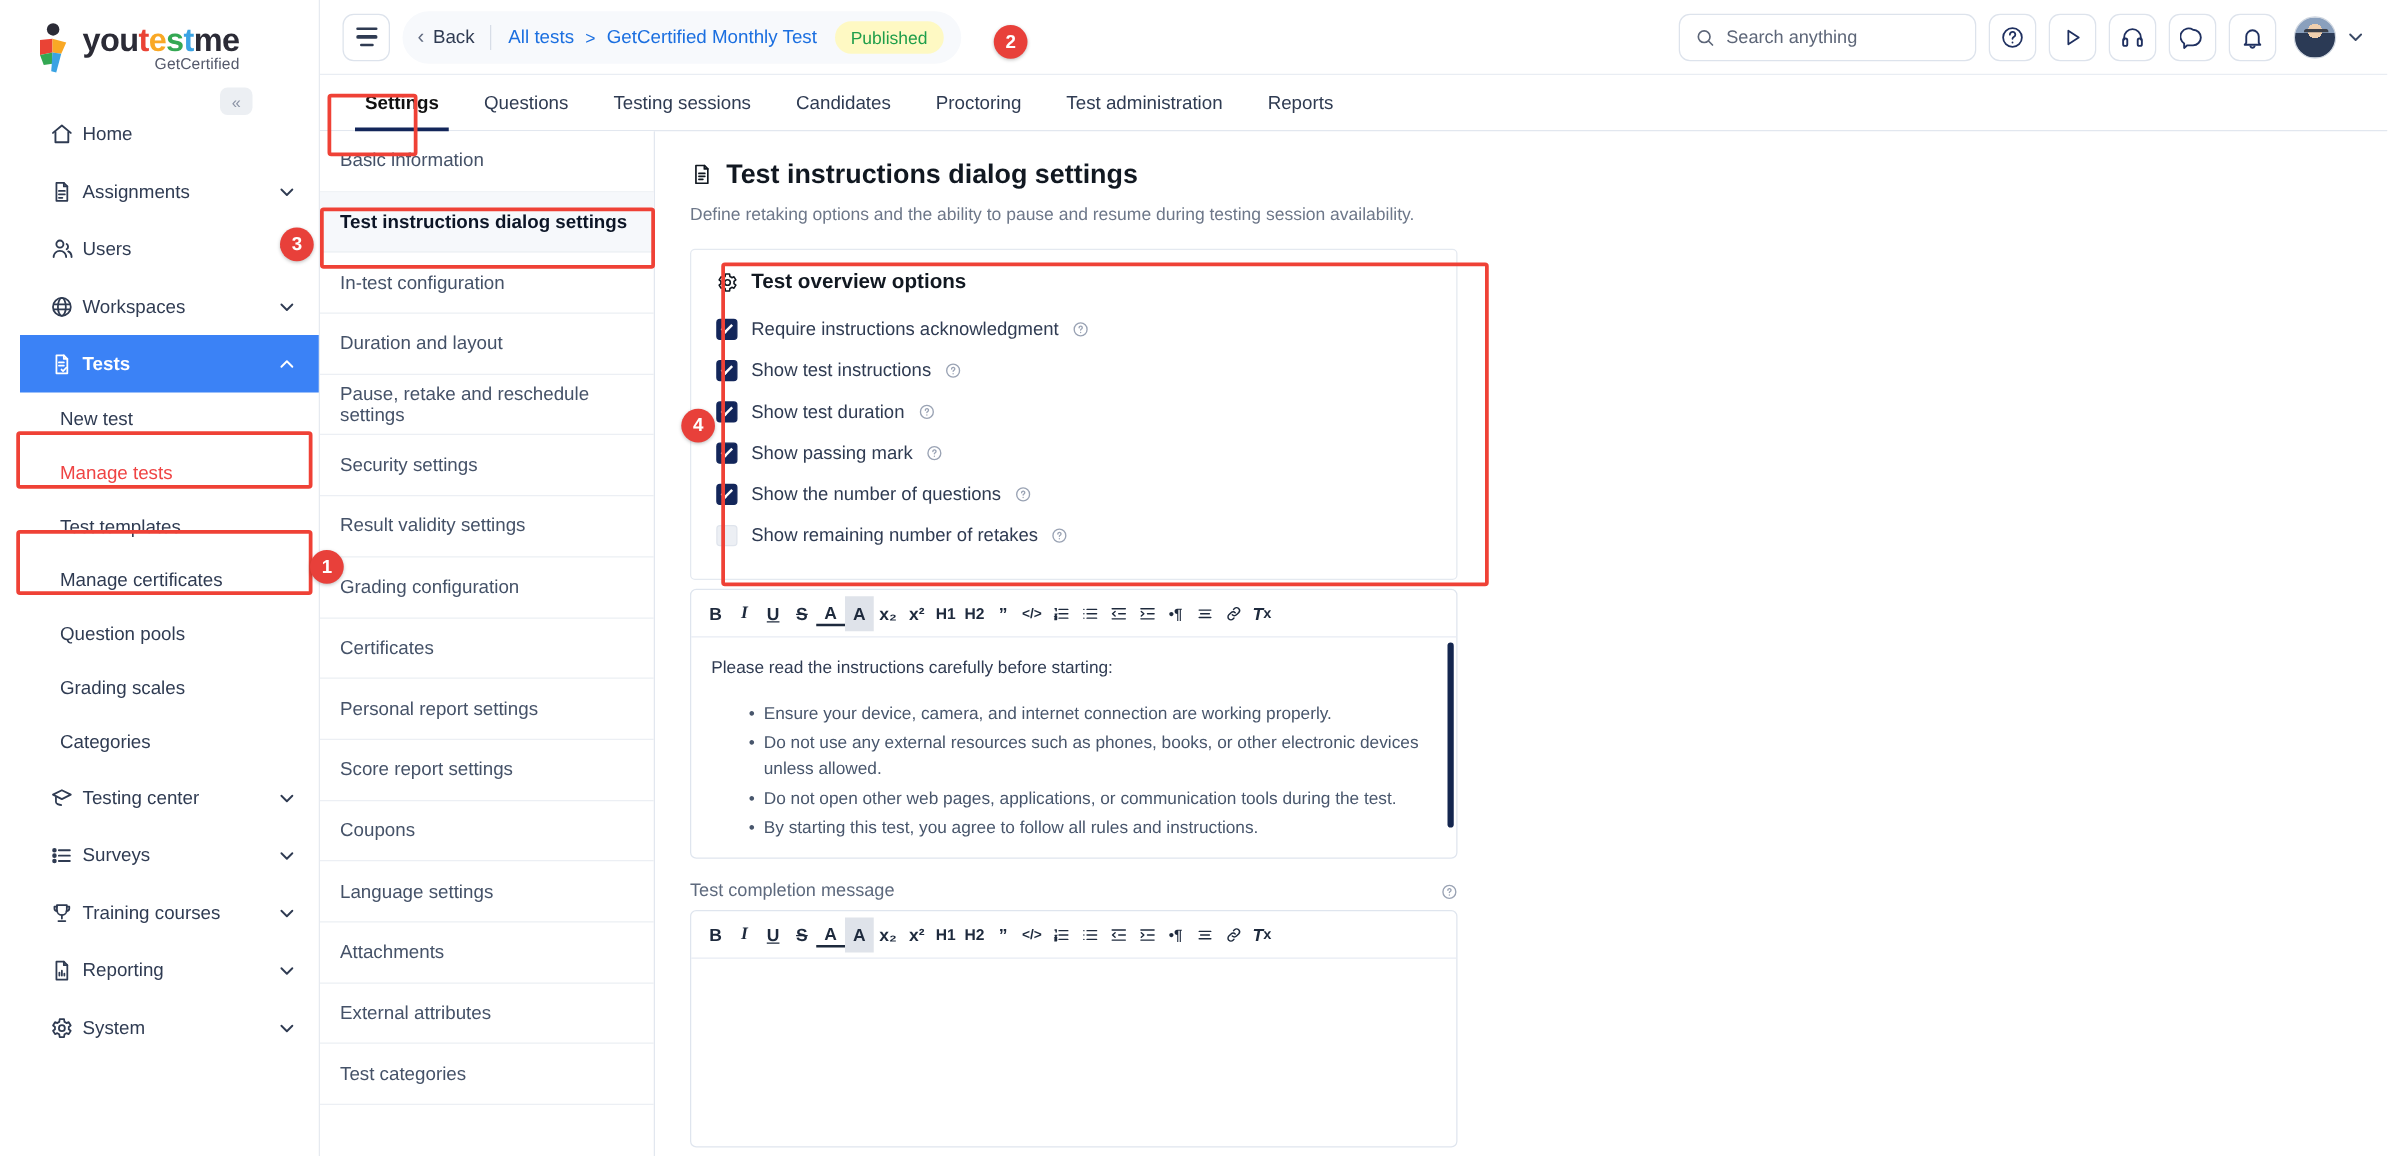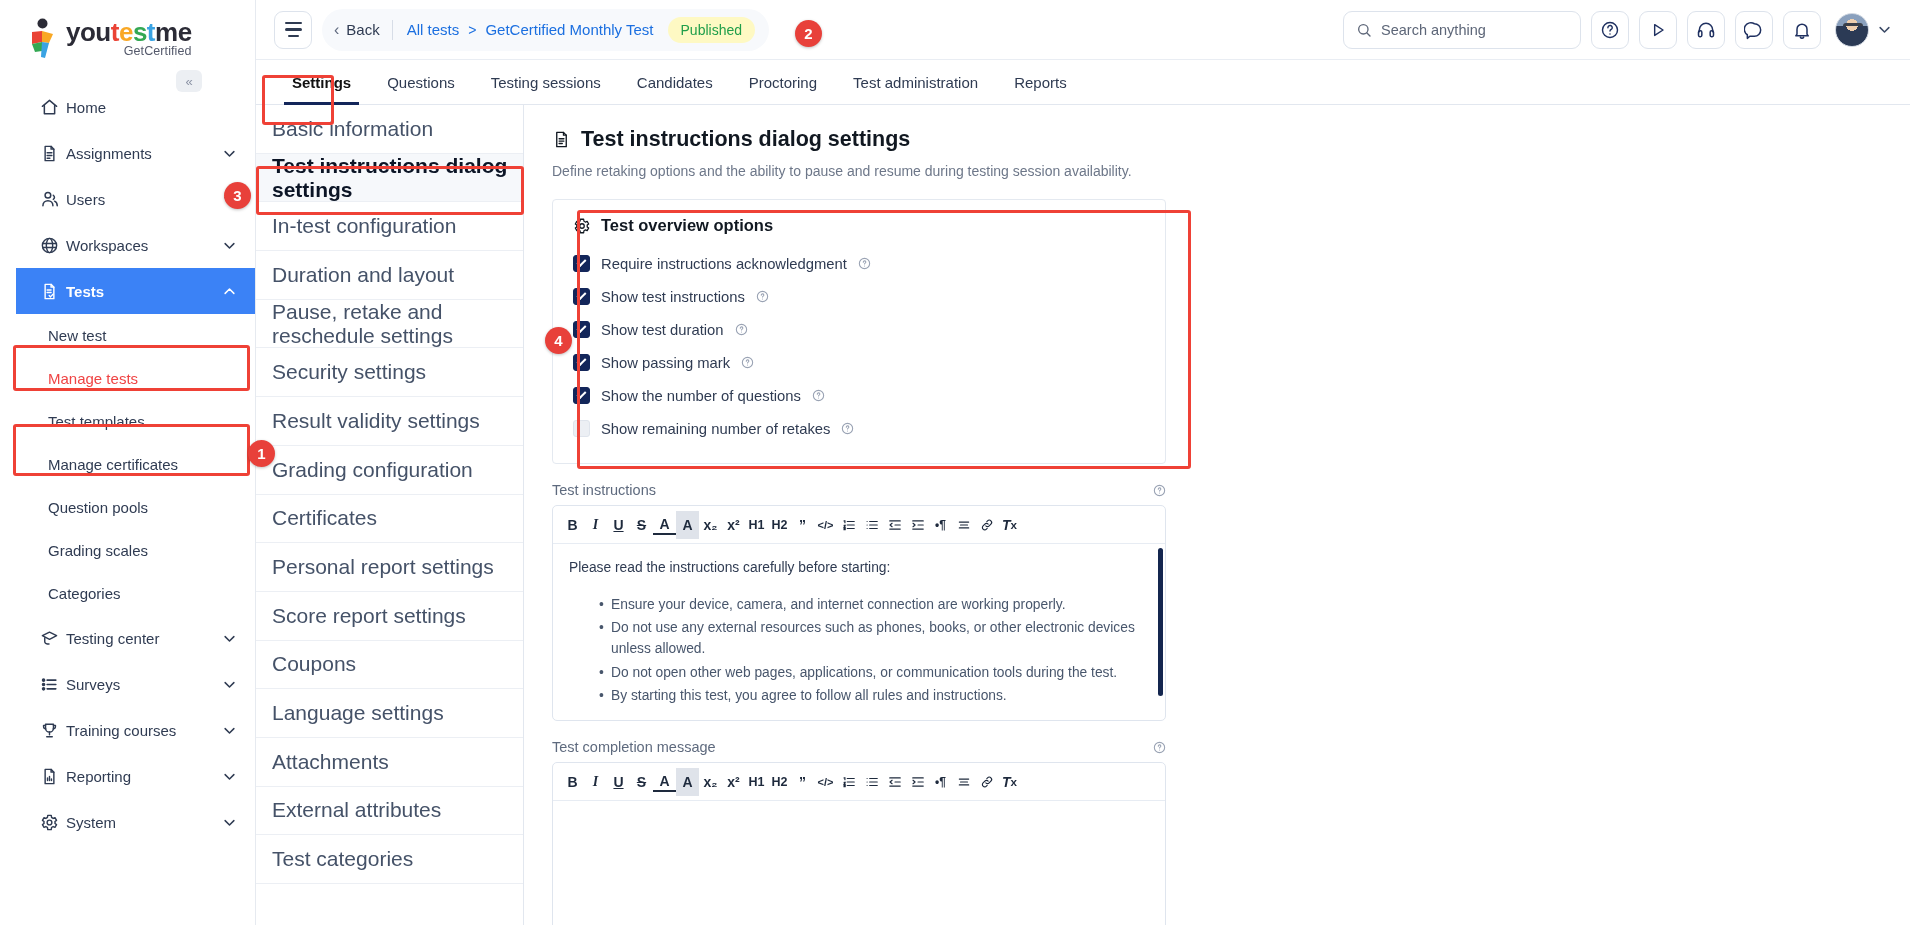--- a/index.html
+++ b/index.html
@@ -112,21 +112,21 @@
   }
   .tab.active { font-weight: bold; color: #111; }
   .tab.active::after { content:""; position:absolute; left:10px; right:10px; bottom:-1px; height:3px; background:#13265a; }
 
   .body { flex: 1; display: flex; min-height: 0; }
 
   
   .settings-nav { width: 268px; flex: 0 0 268px; border-right: 1px solid #e2e7ef; background:#fff; }
   .snav-item {
     height: 48.7px; display: flex; align-items: center; padding-left: 16px;
-    font-size: 21px; color: #455268; border-bottom: 1px solid #eceff4; cursor: pointer;
+    font-size: 15px; color: #455268; border-bottom: 1px solid #eceff4; cursor: pointer;
   }
   .snav-item.active { background: #f6f8fb; color: #0c1526; font-weight: bold; }
 
   
   .content { flex: 1; padding: 22px 28px 0 28px; overflow: hidden; min-width: 0; }
   .page-title { display: flex; align-items: center; gap: 10px; font-size: 21.5px; font-weight: bold; color: #111821; }
   .page-desc { font-size: 14px; color: #6d7siz; color:#6d7789; margin-top: 11px; }
 
   .card {
     margin-top: 20px; border: 1px solid #e4e9f0; border-radius: 4px;
@@ -612,31 +612,20 @@
             <span class="info">
                 <svg width="13" height="13" viewBox="0 0 24 24" fill="none" stroke="currentColor" stroke-width="2">
                   <circle cx="12" cy="12" r="9.5"></circle>
                   <path d="M9.8 9.6a2.3 2.3 0 114.4.8c-.4.9-2.2 1.3-2.2 2.6" stroke-linecap="round"></path>
                   <circle cx="12" cy="16.6" r="1" fill="currentColor" stroke="none"></circle>
                 </svg>
               </span>
           </div>
         </div>
 
-        <div class="field-label-row">
-          <span class="field-label">Test instructions</span>
-          <span class="spacer"></span>
-          <span class="info">
-              <svg width="13" height="13" viewBox="0 0 24 24" fill="none" stroke="currentColor" stroke-width="2">
-                <circle cx="12" cy="12" r="9.5"></circle>
-                <path d="M9.8 9.6a2.3 2.3 0 114.4.8c-.4.9-2.2 1.3-2.2 2.6" stroke-linecap="round"></path>
-                <circle cx="12" cy="16.6" r="1" fill="currentColor" stroke="none"></circle>
-              </svg>
-            </span>
-        </div>
         <div class="editor">
           <div class="etoolbar">
             <span class="ebtn">B</span>
             <span class="ebtn" style="font-style:italic;font-family:'Liberation Serif',serif">I</span>
             <span class="ebtn" style="text-decoration:underline">U</span>
             <span class="ebtn" style="text-decoration:line-through">S</span>
             <span class="ebtn" style="border-bottom:2px solid #1e2a3d;height:20px">A</span>
             <span class="ebtn" style="background:#dfe3ea">A</span>
             <span class="ebtn">x₂</span>
             <span class="ebtn">x²</span>

